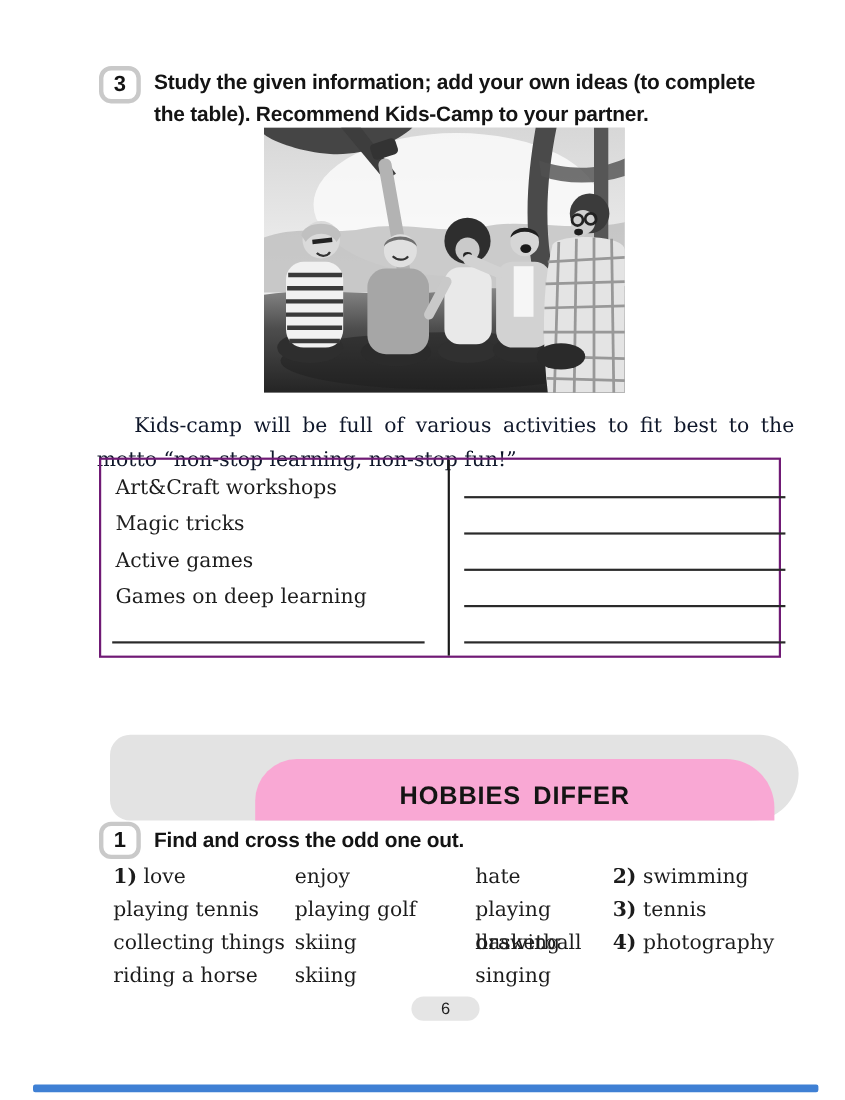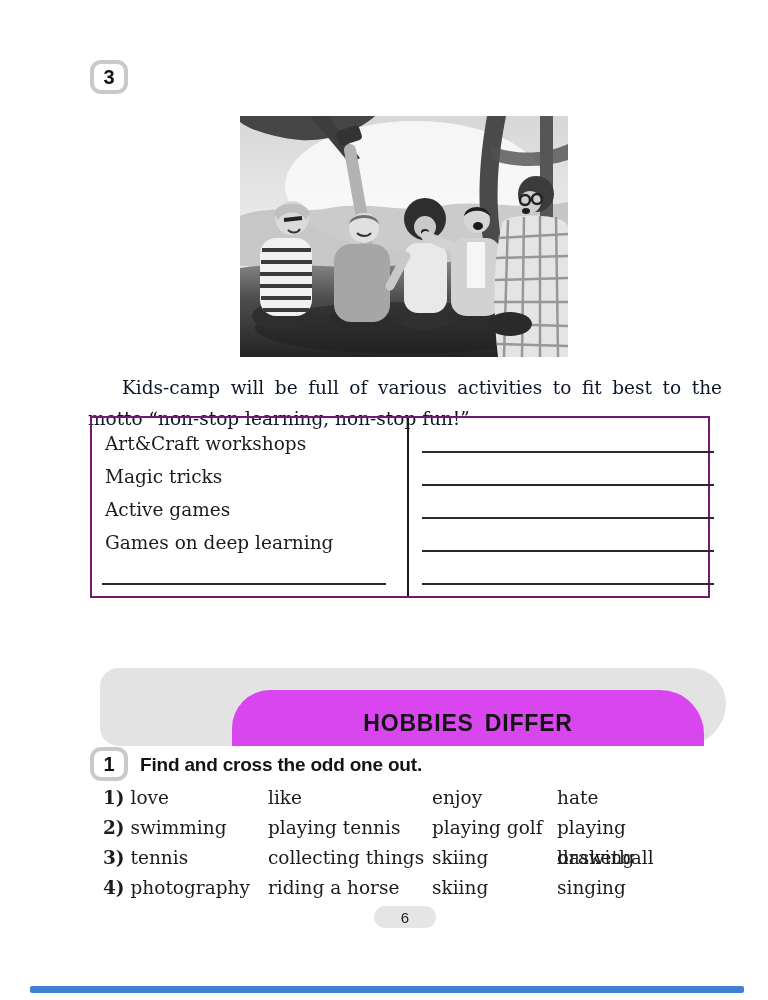--- a/index.html
+++ b/index.html
@@ -37,21 +37,21 @@
     font-size:18.5px; line-height:33px; color:#1c1c1c;
   }
   .blank-line { position:absolute; height:0; border-bottom:2px solid #2a2a2a; }
   
   .banner {
     position:absolute; left:100px; top:668px; width:626px; height:78px;
     background:#e3e3e3; border-radius:26px 50px 60px 26px;
   }
   .banner .white-inset {
     position:absolute; left:132px; top:22px; right:22px; bottom:0;
-    background:#d946ef; border-radius:38px 44px 0 0;
+    background:#f9a8d4; border-radius:38px 44px 0 0;
     display:flex; align-items:center; justify-content:center; padding-top:10px;
   }
   .banner .lesson-label {
     position:absolute; left:12px; top:17px;
     font-family:"Liberation Sans", sans-serif; font-weight:bold; font-size:26px; color:#0d0d0d;
     text-shadow:-2px 0 0 #fff, 2px 0 0 #fff, 0 -2px 0 #fff, 0 2px 0 #fff,
                 -1px -1px 0 #fff, 1px -1px 0 #fff, -1px 1px 0 #fff, 1px 1px 0 #fff;
     letter-spacing:0.2px;
   }
   .banner .lesson-title {
@@ -75,20 +75,21 @@
     background:#3f80d4; border-radius:2px; }
 </style>
 </head>
 <body>
 
 <div class="page">
 
   <div class="badge" style="left:90px; top:60px;">
     <span>3</span>
   </div>
+  <div class="ex-instruction" style="left:140px; top:61px; width:578px;">Study the given information; add your own ideas (to complete the table). Recommend Kids-Camp to your partner.</div>
 
   <div class="photo" title="black-and-white photo of five children laughing together on the grass in a park">
     <svg width="328" height="241" viewBox="0 0 328 241">
       <defs>
         <linearGradient id="sky" x1="0" y1="0" x2="0" y2="1">
           <stop offset="0" stop-color="#d7d7d7"></stop>
             <stop offset="0.55" stop-color="#efefef"></stop>
             <stop offset="1" stop-color="#e2e2e2"></stop>
         </linearGradient>
         <linearGradient id="grass" x1="0" y1="0" x2="0" y2="1">
@@ -197,21 +198,20 @@
   </div>
 
   <div class="badge" style="left:90px; top:747px;">
     <span>1</span>
   </div>
   <div class="ex-instruction" style="left:140px; top:750px; width:560px;">Find and cross the odd one out.</div>
 
   <div class="word-grid">
 
     <div><span class="num">1)</span> <span>love</span></div>
-    <div>like</div>
     <div>enjoy</div>
     <div>hate</div>
 
     <div><span class="num">2)</span> <span>swimming</span></div>
     <div>playing tennis</div>
     <div>playing golf</div>
     <div>playing basketball</div>
 
     <div><span class="num">3)</span> <span>tennis</span></div>
     <div>collecting things</div>

